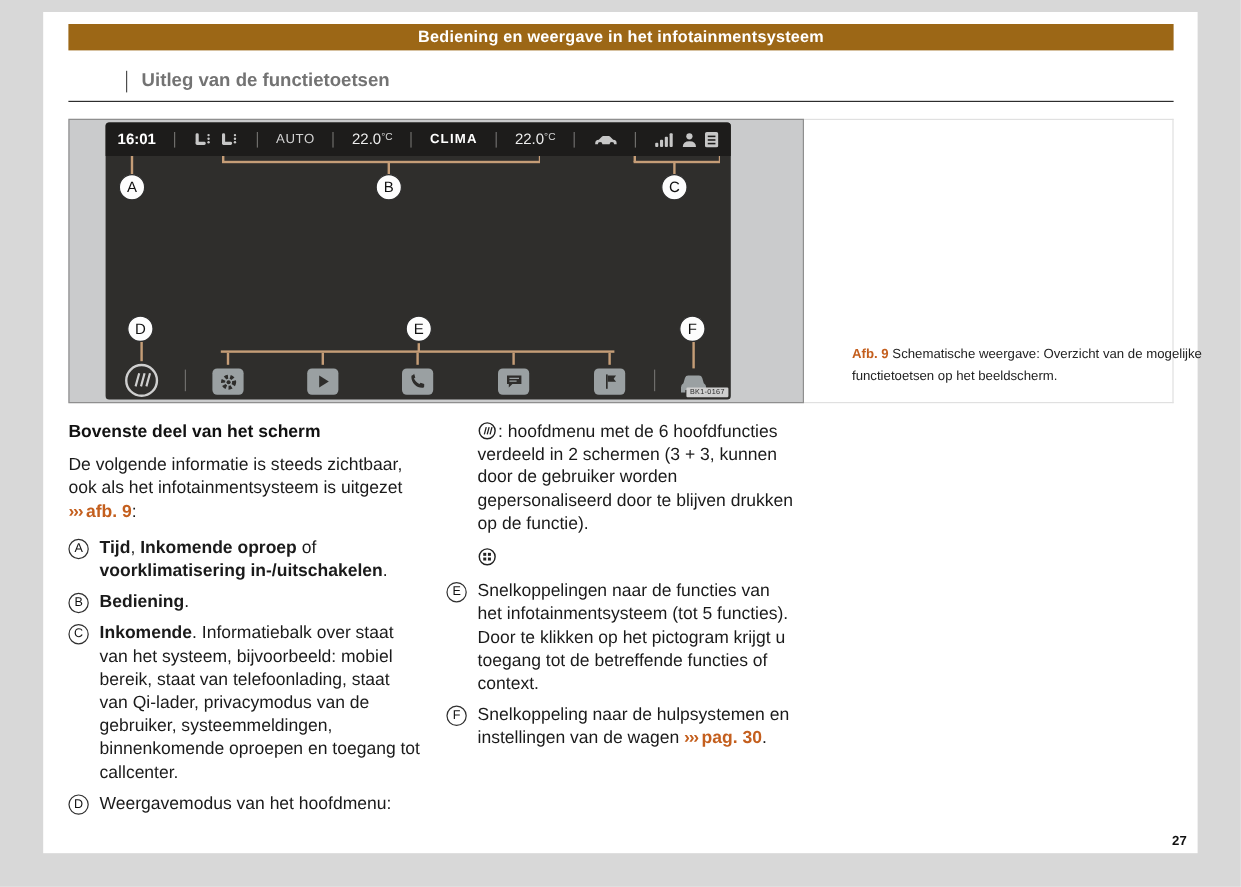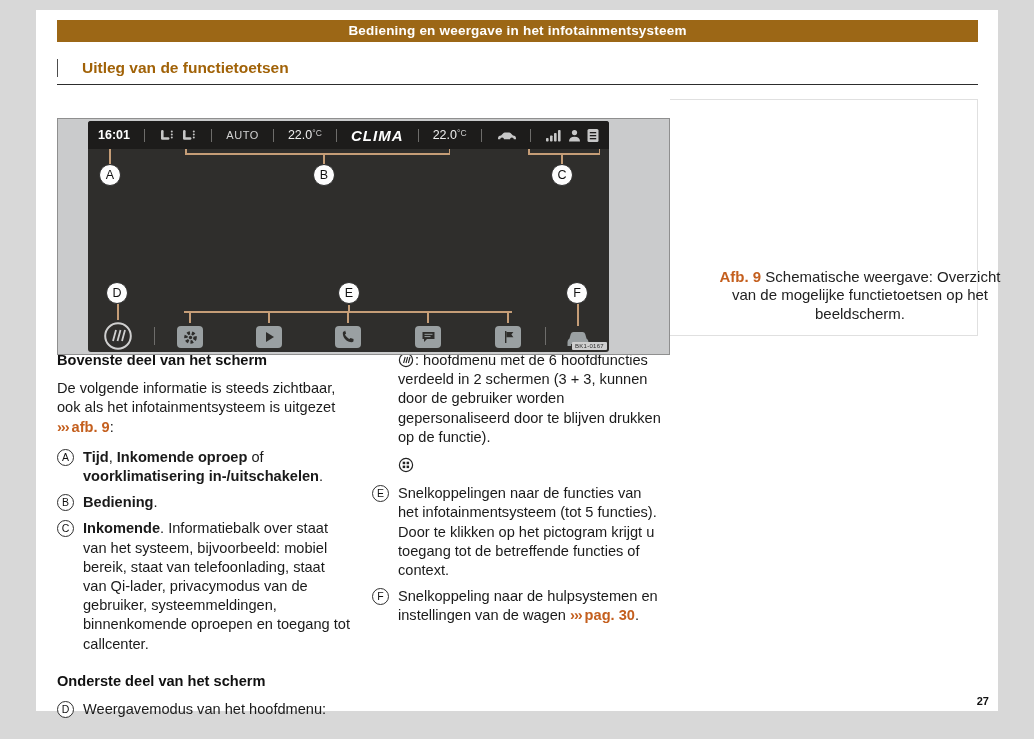--- a/index.html
+++ b/index.html
@@ -14,42 +14,42 @@
 
   
   .chapter-bar {
     height:22px; background:var(--header_bg,#9c6716); color:#fff;
     font-size:13.5px; font-weight:700; text-align:center; line-height:22px; letter-spacing:.2px;
   }
 
   
   .section-head { margin-top:17px; border-bottom:1.5px solid #2d2d2d; padding-bottom:7px; }
   .section-head h1 {
-    border-left:1.3px solid #4d4d4d; padding-left:24px;
-    font-size:15.5px; font-weight:700; color:#a16207;
+    border-left:1.3px solid #4d4d4d; padding-left:12px;
+    font-size:15.5px; font-weight:700; color:#737373;margin-left:48px;
   }
 
   
   .figure-row { margin-top:14px; display:flex; height:237px; }
-  .figure-image { width:613px; height:237px; background:var(--figure_bg,#cacbcc); border:1px solid #8f8f8f; position:relative;margin-top:19px; }
+  .figure-image { width:613px; height:237px; background:var(--figure_bg,#cacbcc); border:1px solid #8f8f8f; position:relative; }
   .figure-caption-area { flex:1; position:relative; border:1px solid #e0e0e0; border-left:none; }
-  .caption { position:absolute; left:40px; bottom:12px; width:300px; font-size:15px; line-height:18.5px; color:#222;text-align:center; }
+  .caption { position:absolute; left:40px; bottom:12px; width:300px; font-size:11px; line-height:18.5px; color:#222; }
   .cap-label { color:var(--accent,#c45f1e); font-weight:700; }
 
   .screen { position:absolute; left:30px; top:2px; width:521px; height:231px; background:var(--screen_bg,#2f2e2c); border-radius:3px; }
   .statusbar {
     position:absolute; left:0; top:0; width:100%; height:28px; background:var(--statusbar_bg,#1d1c1b);
     border-radius:3px 3px 0 0; display:flex; align-items:center; justify-content:space-between;
     padding:0 10px; color:#dcdcdc;
   }
   .sb-time { font-size:12.5px; font-weight:700; color:#fff; }
   .sb-auto { font-size:11px; color:#d2d2d2; letter-spacing:.5px; }
   .sb-temp { font-size:12.5px; color:#eee; }
   .sb-temp .unit { font-size:8.5px; vertical-align:3px; color:#cfcfcf; }
-  .sb-clima { font-size:15px; font-weight:700; letter-spacing:1px; color:#fff;font-style:italic; }
+  .sb-clima { font-size:11px; font-weight:700; letter-spacing:1px; color:#fff; }
   .vsep { width:1px; height:13px; background:#6e6d6b; }
   .seat-group, .right-icons { display:flex; align-items:center; gap:6px; }
 
   
   .cline { position:absolute; background:var(--callout_line,#c59d77); }
   .ccirc {
     position:absolute; width:22px; height:22px; border-radius:50%;
     background:#fdfdfd; border:1.4px solid #2f2f2f; color:#111;
     display:flex; align-items:center; justify-content:center; font-size:12.5px;
   }
@@ -267,21 +267,20 @@
         <div class="item">
           <span class="circ">B</span>
           <span><span class="b">Bediening</span><span>.</span></span>
         </div>
 
         <div class="item">
           <span class="circ">C</span>
           <span><span class="b">Inkomende</span><span>. Informatiebalk over staat van het systeem, bijvoorbeeld: mobiel bereik, staat van telefoonlading, staat van Qi-lader, privacymodus van de gebruiker, systeemmeldingen, binnenkomende oproepen en toegang tot callcenter.</span></span>
         </div>
 
-        <div class="subhead gap-top">Onderste deel van het scherm</div>
 
         <div class="item">
           <span class="circ">D</span>
           <span>Weergavemodus van het hoofdmenu:</span>
         </div>
       </div>
 
       <div class="col-right">
         <div class="sub-item">
           <svg class="mode-icon" width="16" height="16" viewBox="0 0 16 16">

